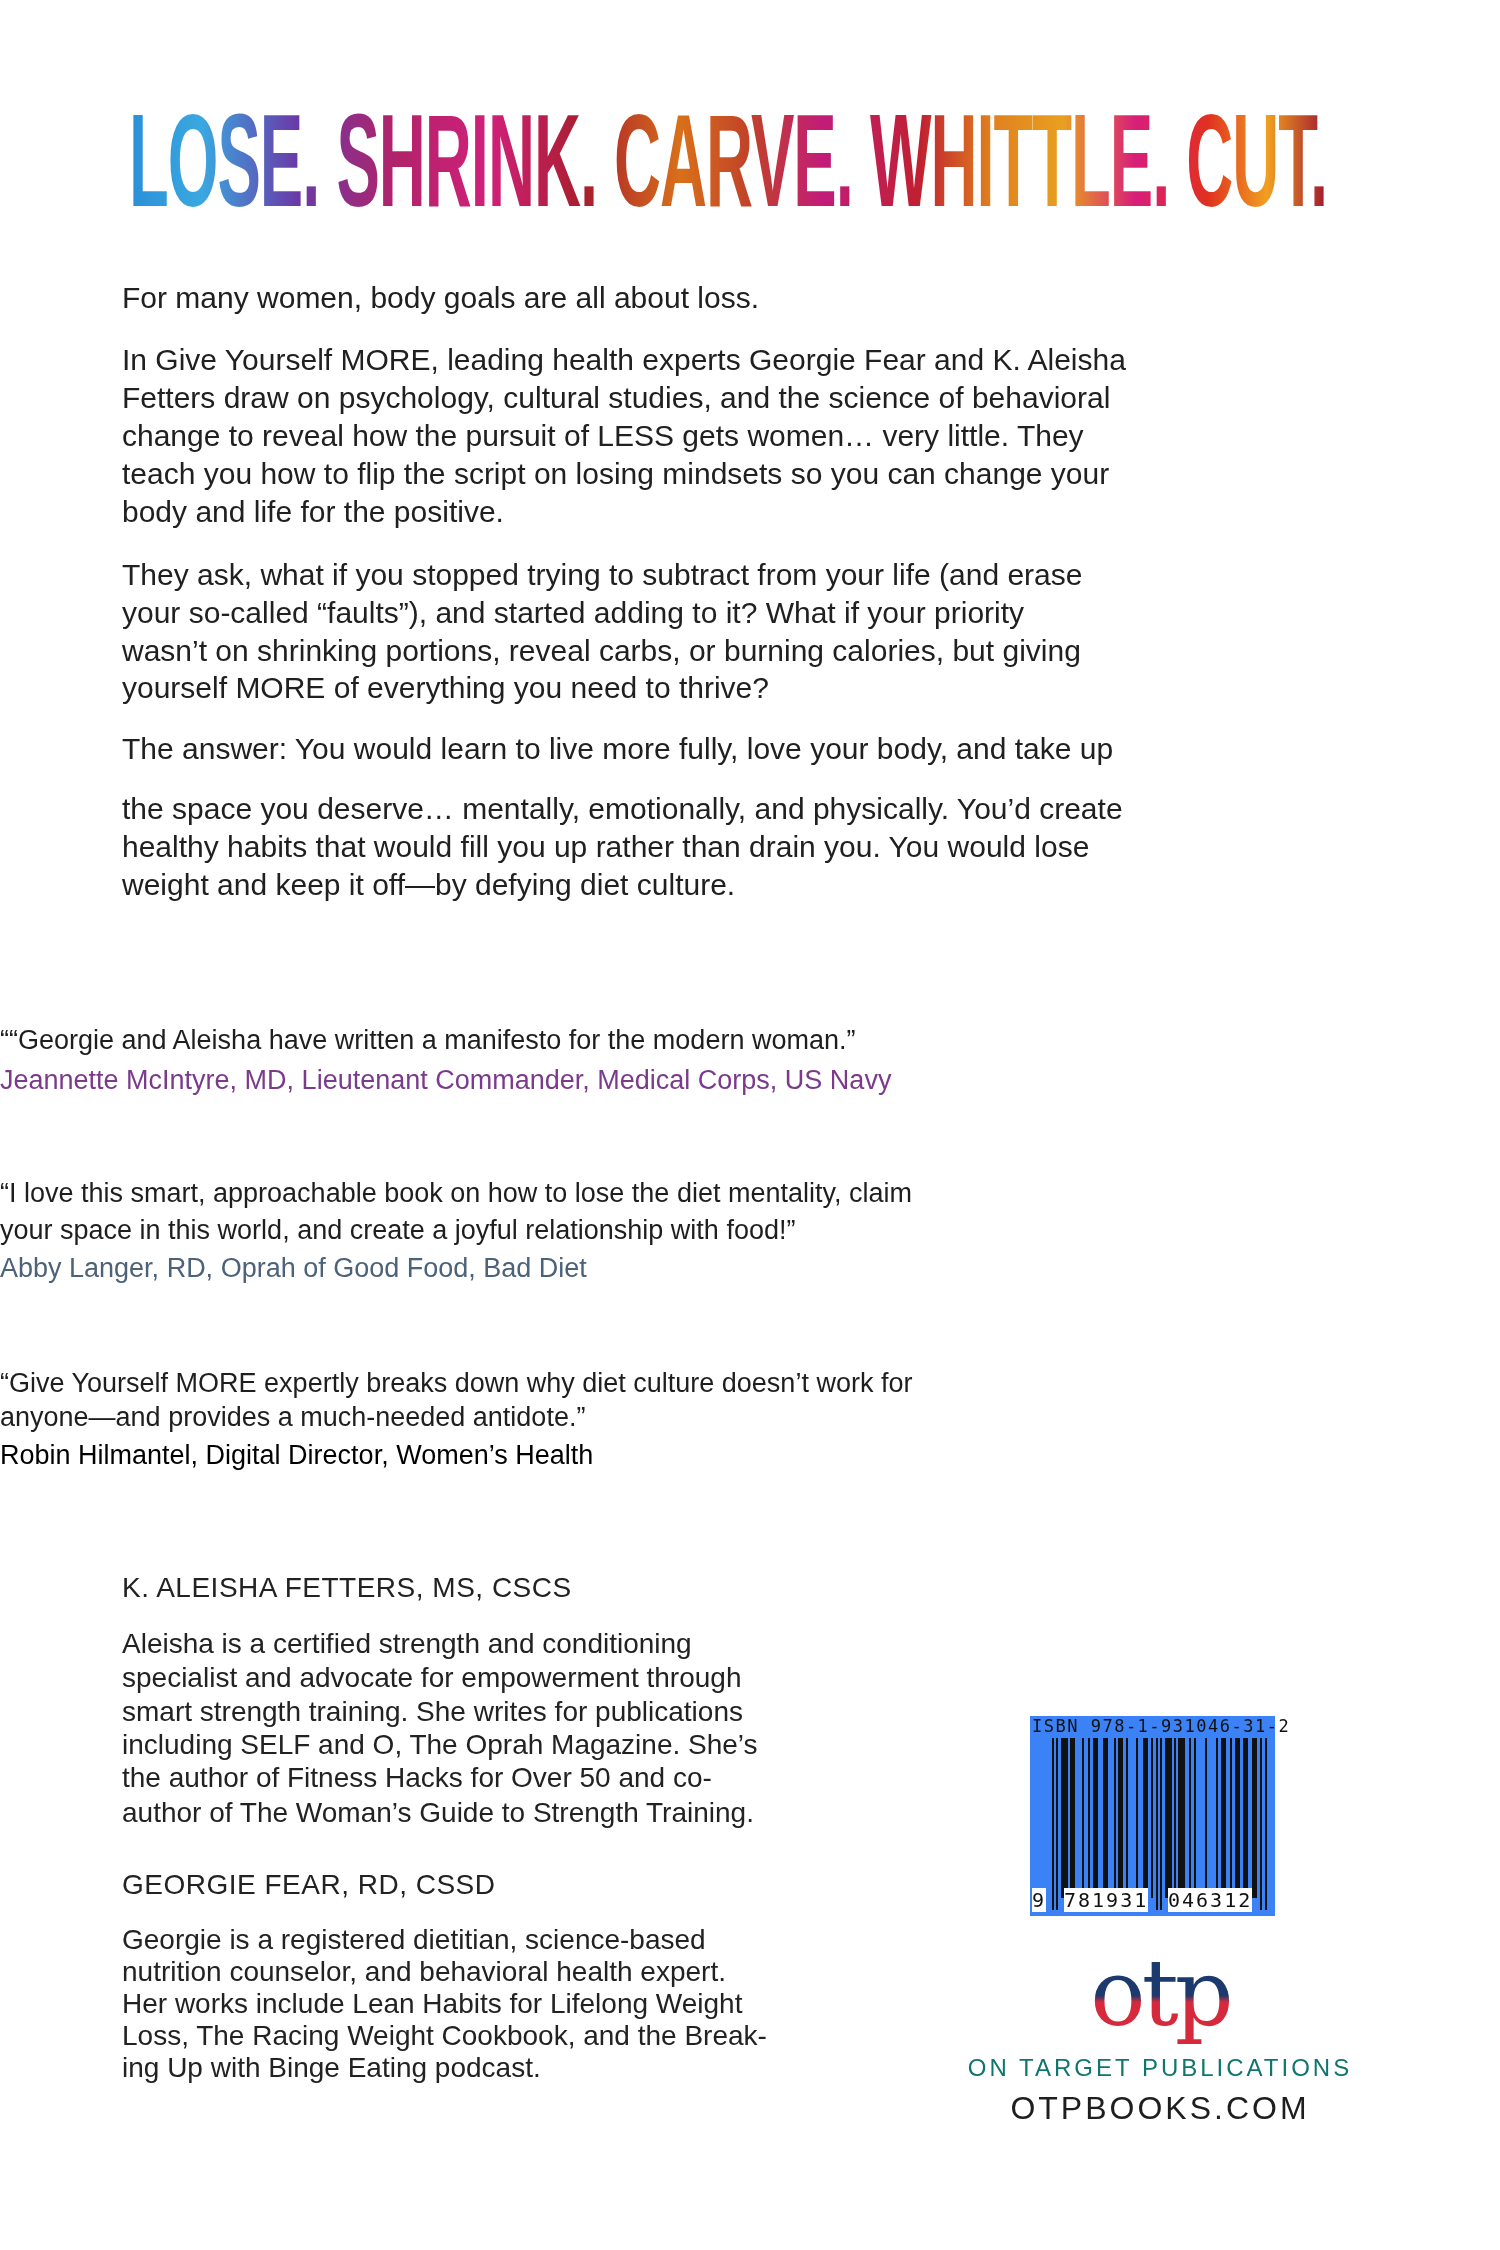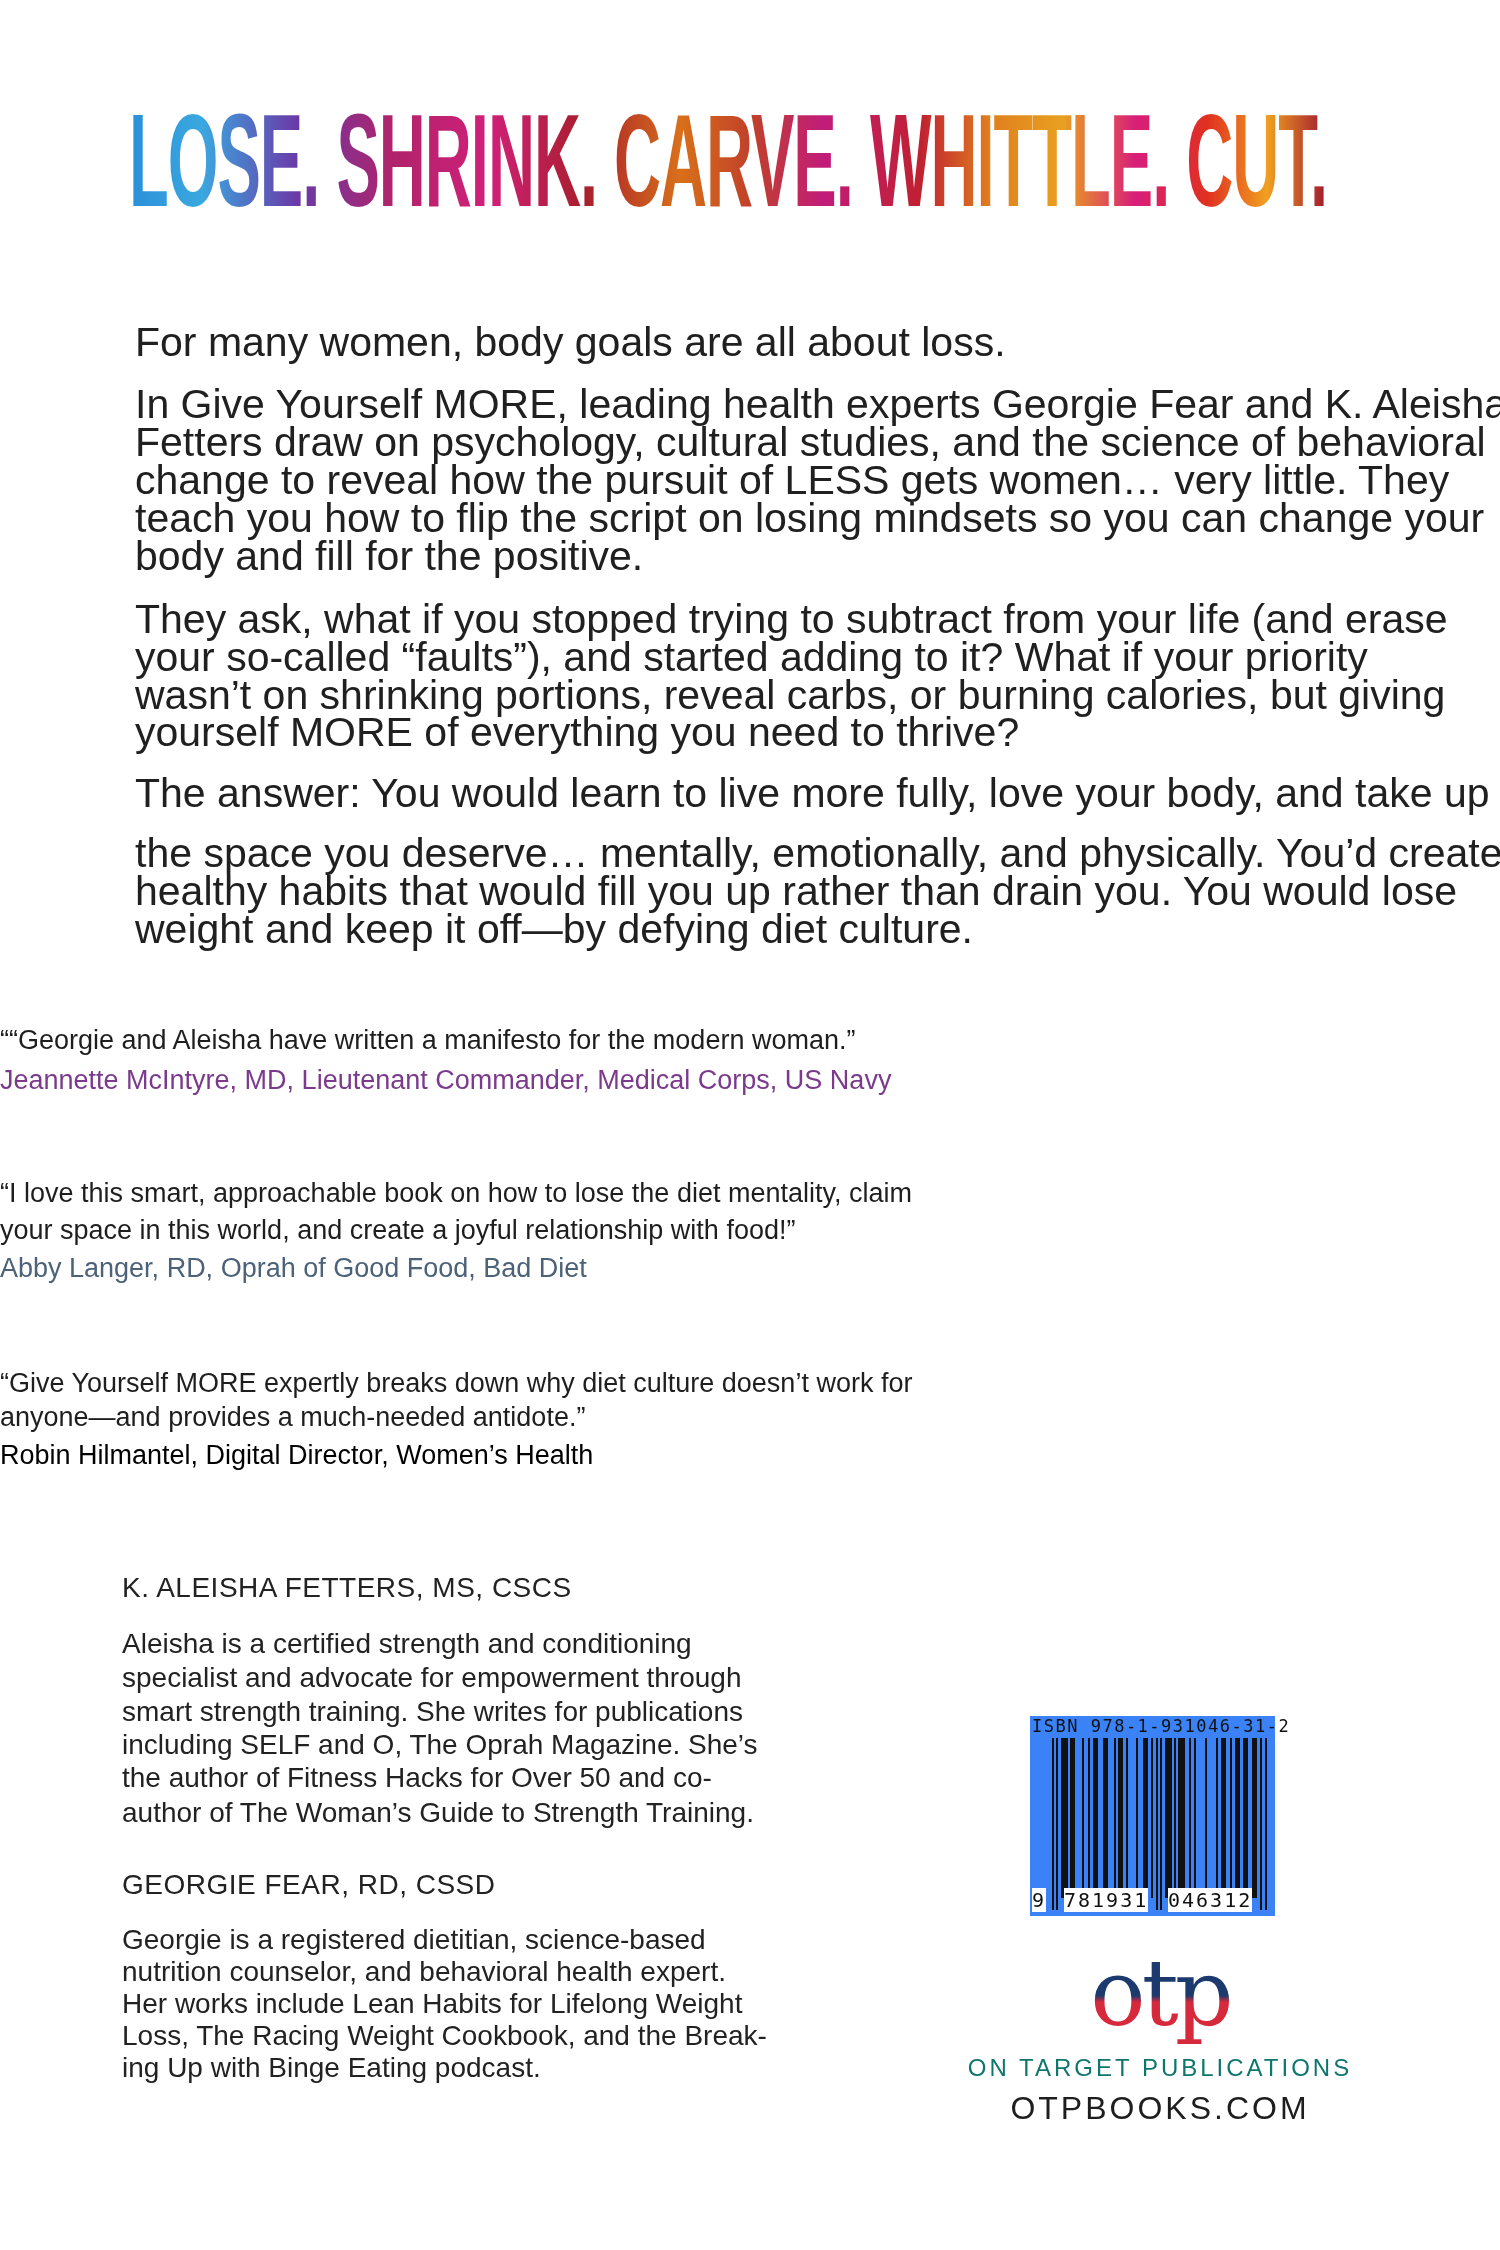--- a/index.html
+++ b/index.html
@@ -5,21 +5,21 @@
   html, body { margin:0; padding:0; background:#ffffff; }
   body { width:1500px; height:2250px; position:relative; overflow:hidden;
          font-family:"Liberation Sans", "DejaVu Sans", sans-serif; color:#1e1e1e; }
   .abs { position:absolute; }
   .headline { left:129px; top:96px; width:1198px; height:130px; overflow:visible; }
   .headline-inner { display:inline-block; transform-origin:0 0; white-space:nowrap;
     font-family:"Liberation Sans", sans-serif; font-weight:bold; font-size:131px; line-height:130px;
     letter-spacing:-2px;
     background:linear-gradient(90deg,#2a8fd8 0%,#3aa8e0 6%,#6a3aa8 14%,#b0236a 22%,#d0207a 30%,#a81e2c 38%,#d8701a 46%,#c0402a 52%,#c21c7a 58%,#c02030 66%,#e0801e 72%,#e8a020 78%,#d81e7a 84%,#e03020 90%,#f0a020 95%,#a01830 100%);
     -webkit-background-clip:text; background-clip:text; color:transparent; }
-  .line { position:absolute; left:135px; white-space:nowrap; font-size:41px; line-height:38px; color:#202020;margin-top:44px; }
+  .line { position:absolute; left:122px; white-space:nowrap; font-size:30px; line-height:38px; color:#202020; }
   .quote { position:absolute; left:0; width:1500px; text-align:left; white-space:nowrap; font-size:27px; line-height:36px; color:#1e1e1e; }
   .attr-purple { color:#7b3a8c; }
   .attr-slate { color:#4c6278; }
   .attr-red { color:#000000; }
   .bio-head { position:absolute; left:122px; font-size:28px; line-height:34px; color:#222; letter-spacing:0.5px; white-space:nowrap; }
   .bio-line { position:absolute; left:122px; font-size:28px; line-height:33px; color:#222; white-space:nowrap; }
   .barcode { position:absolute; left:1030px; top:1716px; width:245px; height:200px; background:#3b82f6; }
   .isbn-top { position:absolute; left:2px; top:0; font-family:"DejaVu Sans Mono", monospace; font-size:17px; letter-spacing:1.5px; color:#111; white-space:nowrap; }
   .bars { position:absolute; left:22px; top:22px; width:218px; height:172px; }
   .isbn-digits { position:absolute; top:172px; font-family:"DejaVu Sans Mono", monospace; font-size:20px; color:#111; background:#fff; letter-spacing:2px; white-space:nowrap; line-height:24px; }
@@ -34,21 +34,21 @@
   <span class="headline-inner" id="headline-inner" style="transform: scaleX(0.496806);">LOSE. SHRINK. CARVE. WHITTLE. CUT.</span>
 </div>
 
 <div>
   <div class="line" style="top:279px">For many women, body goals are all about loss.</div>
 
   <div class="line" style="top:341px">In Give Yourself MORE, leading health experts Georgie Fear and K. Aleisha</div>
   <div class="line" style="top:379px">Fetters draw on psychology, cultural studies, and the science of behavioral</div>
   <div class="line" style="top:417px">change to reveal how the pursuit of LESS gets women… very little. They</div>
   <div class="line" style="top:455px">teach you how to flip the script on losing mindsets so you can change your</div>
-  <div class="line" style="top:493px">body and fill for the positive.</div>
+  <div class="line" style="top:493px">body and life for the positive.</div>
 
   <div class="line" style="top:556px">They ask, what if you stopped trying to subtract from your life (and erase</div>
   <div class="line" style="top:594px">your so-called “faults”), and started adding to it? What if your priority</div>
   <div class="line" style="top:632px">wasn’t on shrinking portions, reveal carbs, or burning calories, but giving</div>
   <div class="line" style="top:669px">yourself MORE of everything you need to thrive?</div>
 
   <div class="line" style="top:730px">The answer: You would learn to live more fully, love your body, and take up</div>
   <div class="line" style="top:790px">the space you deserve… mentally, emotionally, and physically. You’d create</div>
   <div class="line" style="top:828px">healthy habits that would fill you up rather than drain you. You would lose</div>
   <div class="line" style="top:866px">weight and keep it off—by defying diet culture.</div>

